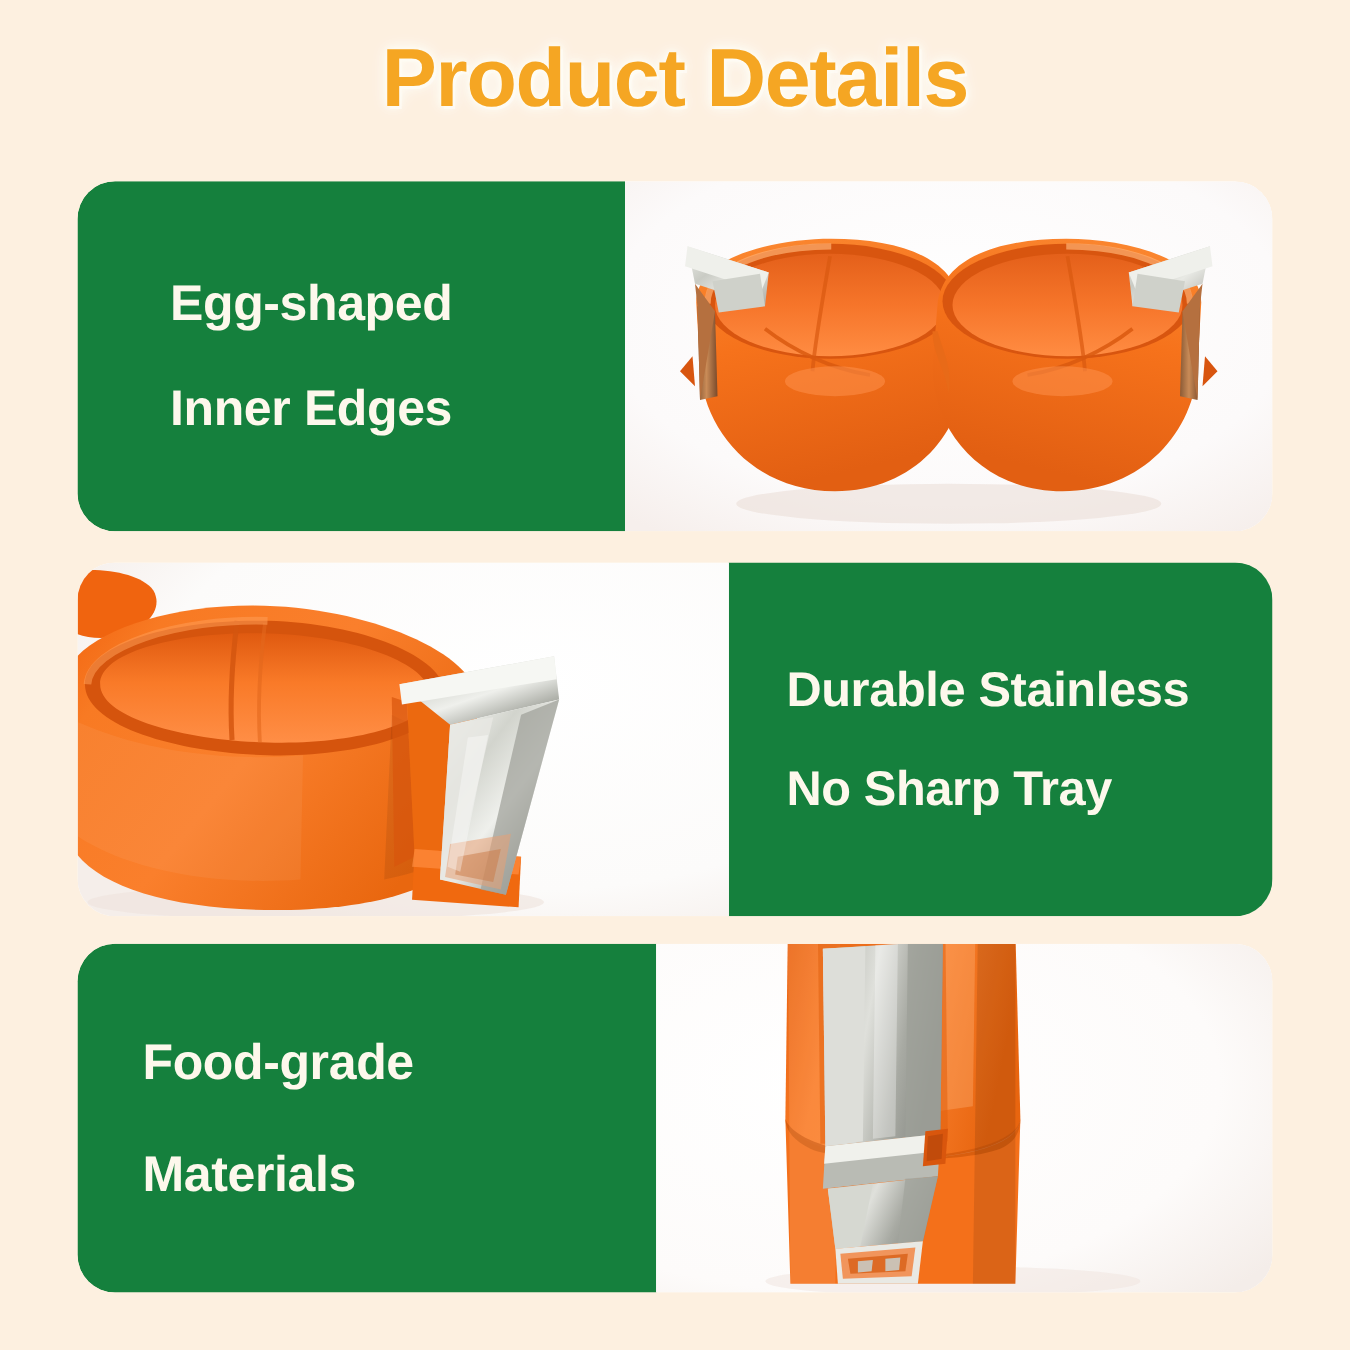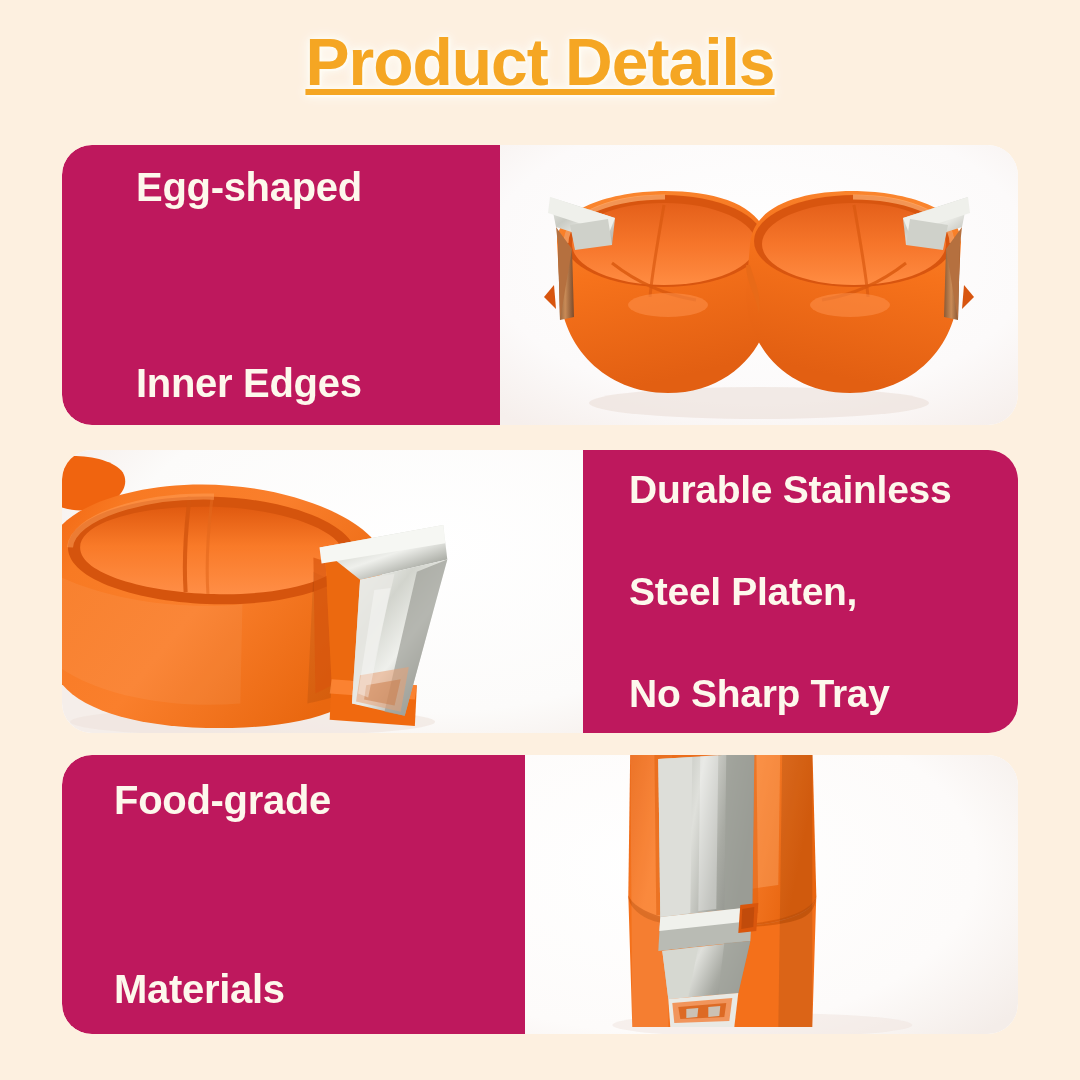--- a/index.html
+++ b/index.html
@@ -32,41 +32,40 @@
     font-weight: bold;
     letter-spacing: -1px;
     color: #F5A623;
     text-shadow:
       0 0 5px #FFFDF5,
       0 0 9px #FFFBF0,
       0 0 14px rgba(255,255,255,0.85),
       2px 2px 0 rgba(255,255,255,0.55);
     line-height: 1.1;
     white-space: nowrap;
-    text-decoration: underline;
   }
 
   
   .row {
     position: absolute;
     left: 62px;
     width: 956px;
     display: flex;
     overflow: hidden;
   }
   .row-1 { top: 145px;  height: 280px; border-radius: 30px; }
   .row-2 { top: 450px;  height: 283px; border-radius: 28px; }
   .row-3 { top: 755px;  height: 279px; border-radius: 30px; }
 
   
   .text-panel {
-    background: #be185d;
+    background: #15803d;
     display: flex;
     flex-direction: column;
-    justify-content: space-between;
+    justify-content: center;
     box-sizing: border-box;
     padding-left: 74px;
     padding-right: 12px;
   }
   .row-1 .text-panel { width: 438px; border-radius: 30px 0 0 30px; }
   .row-2 .text-panel { width: 438px; border-radius: 0 30px 30px 0; padding-left: 46px; }
   .row-3 .text-panel { width: 484px; border-radius: 30px 0 0 30px; padding-left: 52px; }
 
   .text-panel .line {
     color: #FDF8EC;
@@ -257,21 +256,20 @@
 
         <path d="M296 222 L344 214 L336 258 L292 248 Z" fill="#E8A075" opacity="0.55"></path>
         <path d="M302 232 L336 226 L330 252 L300 246 Z" fill="#C97A45" opacity="0.5"></path>
 
         <path d="M310 138 L326 136 L304 244 L294 240 Z" fill="#FFFFFF" opacity="0.35"></path>
       </svg>
     </div>
 
     <div class="text-panel">
       <div class="line">Durable Stainless</div>
-      <div class="line">Steel Platen,</div>
       <div class="line">No Sharp Tray</div>
     </div>
   </div>
 
   <div class="row row-3">
 
     <div class="text-panel">
       <div class="line">Food-grade</div>
       <div class="line">Materials</div>
     </div>

